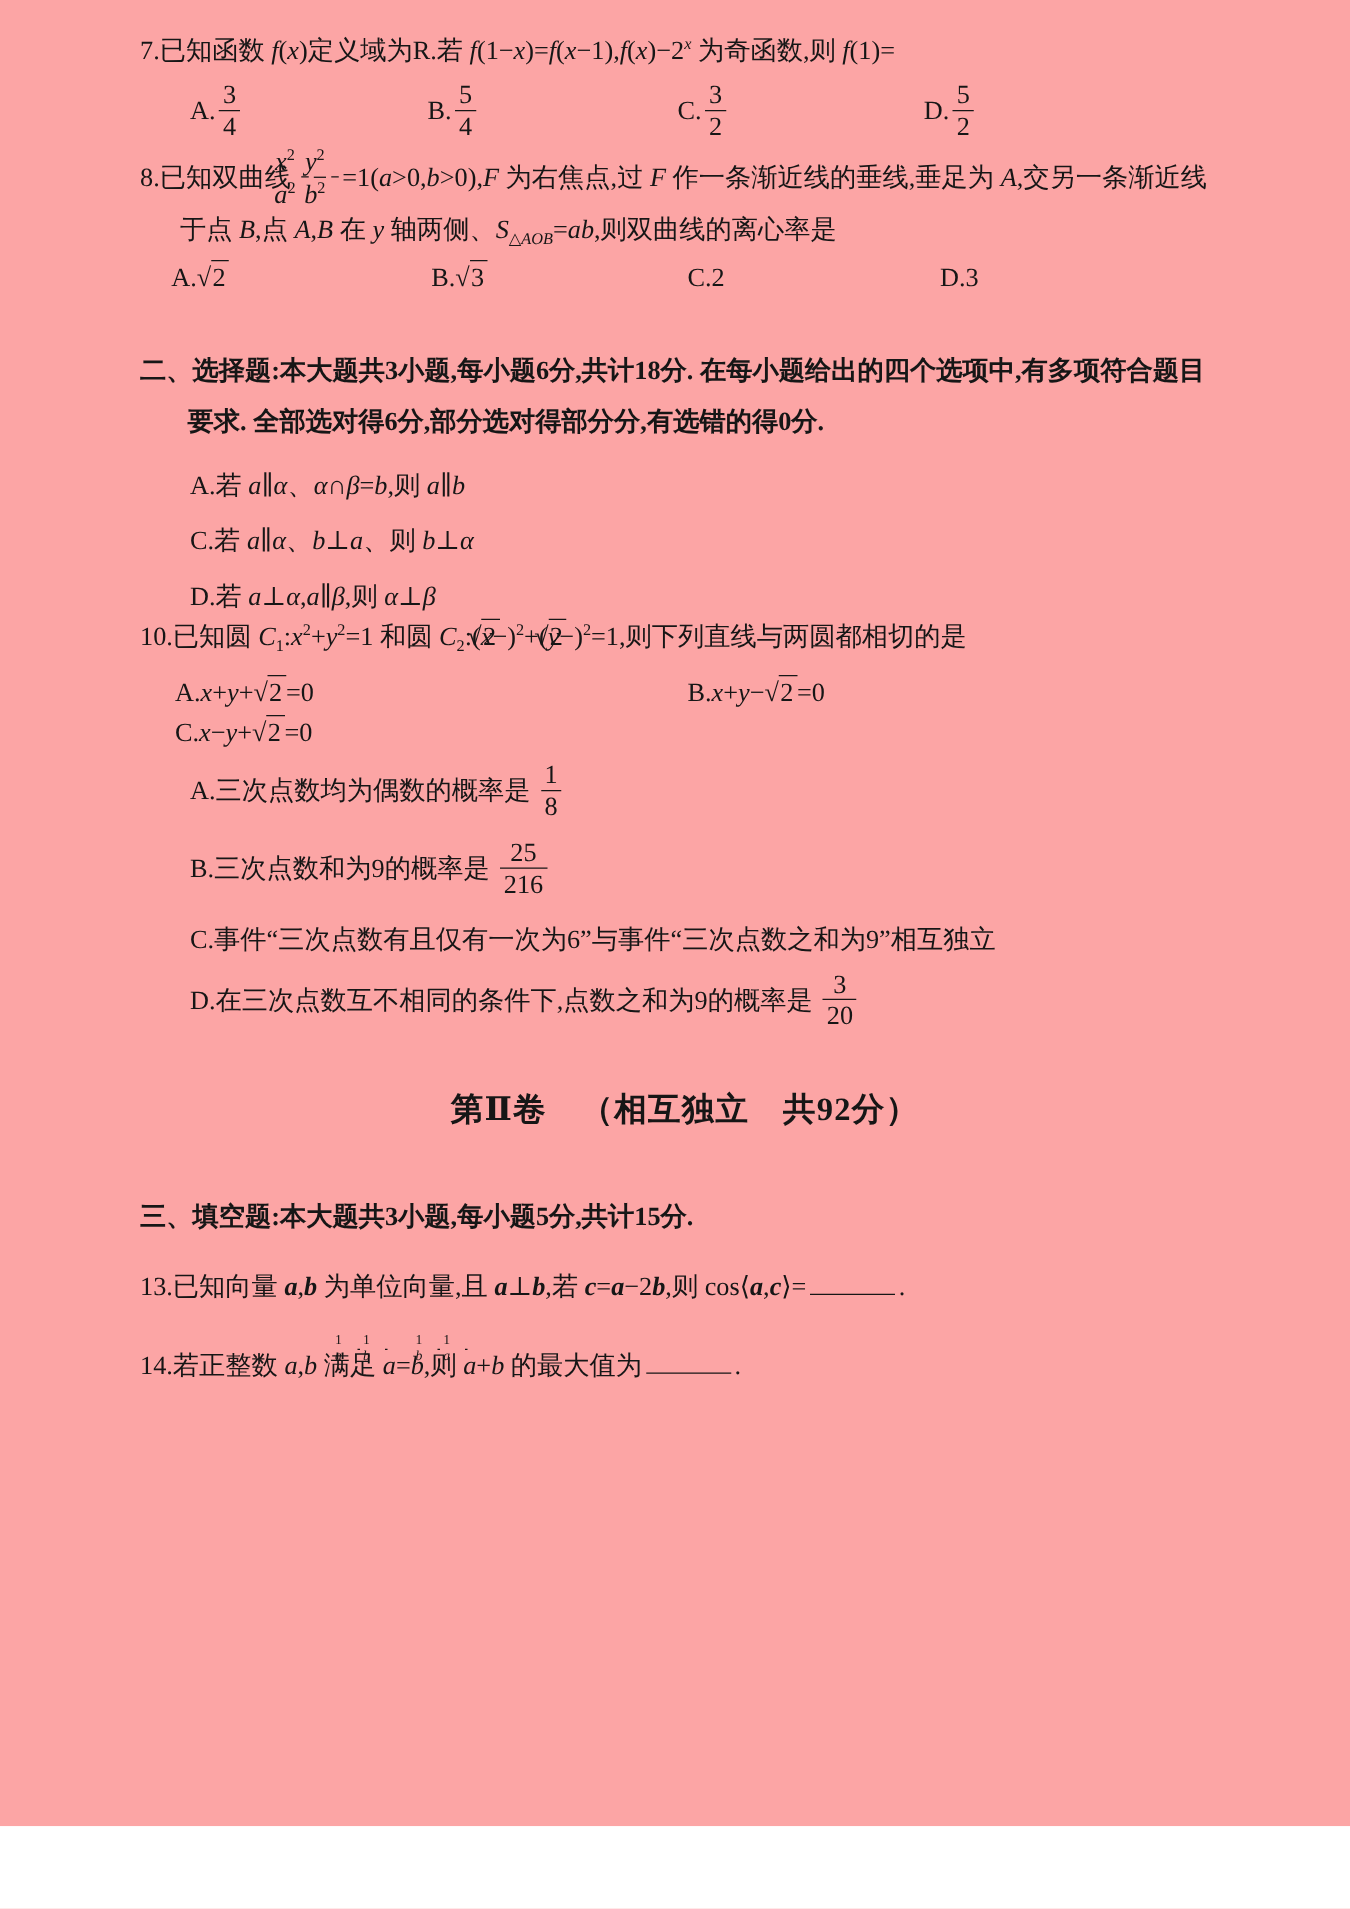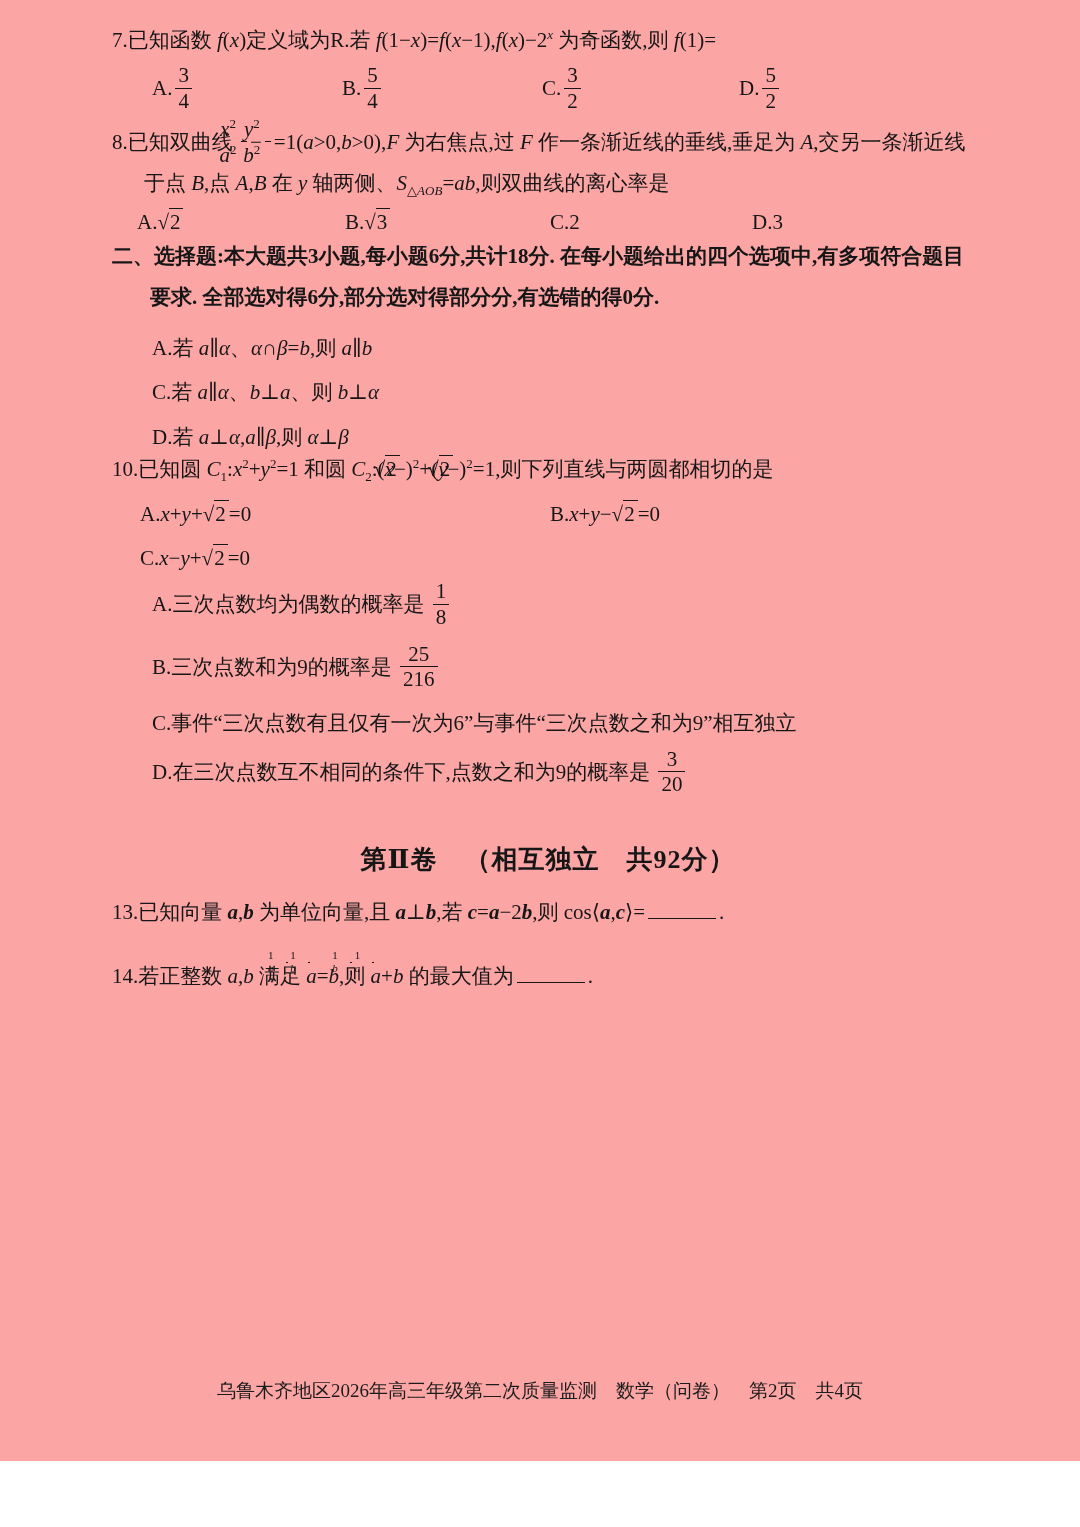--- a/index.html
+++ b/index.html
@@ -11,21 +11,21 @@
     font-family:"Liberation Serif","DejaVu Serif",serif;
     font-size:21px;
     line-height:1.35;
     overflow:hidden;
   }
   .content{padding:26px 96px 0 112px;}
   .stem{padding-left:32px;text-indent:-32px;}
   .sec{font-weight:700;padding-left:38px;text-indent:-38px;line-height:1.95;}
   .opts4{display:grid;grid-template-columns:190px 200px 197px 1fr;padding-left:40px;align-items:center;}
   .opts4b{display:grid;grid-template-columns:208px 205px 202px 1fr;padding-left:25px;align-items:center;}
-  .opts2{display:grid;grid-template-columns:410px 1fr;row-gap:16px;padding-left:28px;}
+  .opts2{display:grid;grid-template-columns:410px 1fr;row-gap:4px;padding-left:28px;}
   .optline{padding-left:40px;}
   .center-title{text-align:center;font-weight:700;font-size:26px;letter-spacing:1px;}
   .footer{position:absolute;left:0;right:0;top:1378px;text-align:center;font-size:19px;color:#1c1c1c;}
 
   
   i{font-style:italic;font-family:"Liberation Serif","DejaVu Serif",serif;}
   sup{font-size:.62em;}
   sub{font-size:.62em;}
   .frac{display:inline-block;vertical-align:middle;text-align:center;line-height:1.08;margin:0 3px;transform:translateY(-2px);}
   .frac .t{display:block;border-bottom:1.5px solid #161616;padding:0 3px 1px;}
@@ -35,21 +35,21 @@
   .sf{display:inline-block;font-size:11px;vertical-align:11px;line-height:1;}
   .sf .frac{transform:none;margin:0 1px;vertical-align:baseline;}
   .sf .t{border-bottom:1px solid #161616;padding:0 1px;}
   .sf .b{padding:0 1px;}
   .blank{display:inline-block;width:68px;height:1em;border-bottom:1.7px solid #161616;vertical-align:baseline;margin:0 3px;}
 
   
   .mt8{margin-top:8px;}.mt10{margin-top:10px;}.mt12{margin-top:12px;}
   .mt14{margin-top:14px;}.mt16{margin-top:16px;}.mt18{margin-top:4px;}
   .mt20{margin-top:20px;}.mt22{margin-top:22px;}.mt24{margin-top:24px;}
-  .mt40{}.mt44{margin-top:44px;}.mt48{margin-top:48px;}
+  .mt40{margin-top:40px;}.mt44{margin-top:44px;}.mt48{margin-top:48px;}
 </style>
 </head>
 <body>
 
 <div class="page">
   <div class="content">
 
     <div class="stem">7.已知函数 <i>f</i>(<i>x</i>)定义域为R.若 <i>f</i>(1−<i>x</i>)=<i>f</i>(<i>x</i>−1),<i>f</i>(<i>x</i>)−2<sup><i>x</i></sup> 为奇函数,则 <i>f</i>(1)=</div>
     <div class="opts4 mt12">
       <span>A.<span class="frac"><span class="t">3</span><span class="b">4</span></span></span>
@@ -79,20 +79,20 @@
       <span>C.<i>x</i>−<i>y</i>+<span class="sqrt">√<span class="r">2</span></span>=0</span>
     </div>
 
     <div class="optline mt10">A.三次点数均为偶数的概率是 <span class="frac"><span class="t">1</span><span class="b">8</span></span></div>
     <div class="optline mt14">B.三次点数和为9的概率是 <span class="frac"><span class="t">25</span><span class="b">216</span></span></div>
     <div class="optline mt16">C.事件“三次点数有且仅有一次为6”与事件“三次点数之和为9”相互独立</div>
     <div class="optline mt12">D.在三次点数互不相同的条件下,点数之和为9的概率是 <span class="frac"><span class="t">3</span><span class="b">20</span></span></div>
 
     <div class="center-title mt44">第Ⅱ卷　（相互独立　共92分）</div>
 
+    <div class="sec mt48">三、填空题:本大题共3小题,每小题5分,共计15分.</div>
 
     <div class="stem mt20">13.已知向量 <b><i>a</i></b>,<b><i>b</i></b> 为单位向量,且 <b><i>a</i></b>⊥<b><i>b</i></b>,若 <b><i>c</i></b>=<b><i>a</i></b>−2<b><i>b</i></b>,则 cos⟨<b><i>a</i></b>,<b><i>c</i></b>⟩=<span class="blank"></span>.</div>
     <div class="stem mt24">14.若正整数 <i>a</i>,<i>b</i> 满足 <i>a</i><sup class="sf"><span class="frac"><span class="t">1</span><span class="b"><i>a</i></span></span></sup>=<i>b</i><sup class="sf"><span class="frac"><span class="t">1</span><span class="b"><i>b</i></span></span></sup>,则 <i>a</i><sup class="sf"><span class="frac"><span class="t">1</span><span class="b"><i>b</i></span></span></sup>+<i>b</i><sup class="sf"><span class="frac"><span class="t">1</span><span class="b"><i>a</i></span></span></sup> 的最大值为<span class="blank"></span>.</div>
 
   </div>
 
-  <div class="footer">乌鲁木齐地区2026年高三年级第二次质量监测　数学（问卷）　第2页　共4页</div>
 </div>
 
 </body></html>

